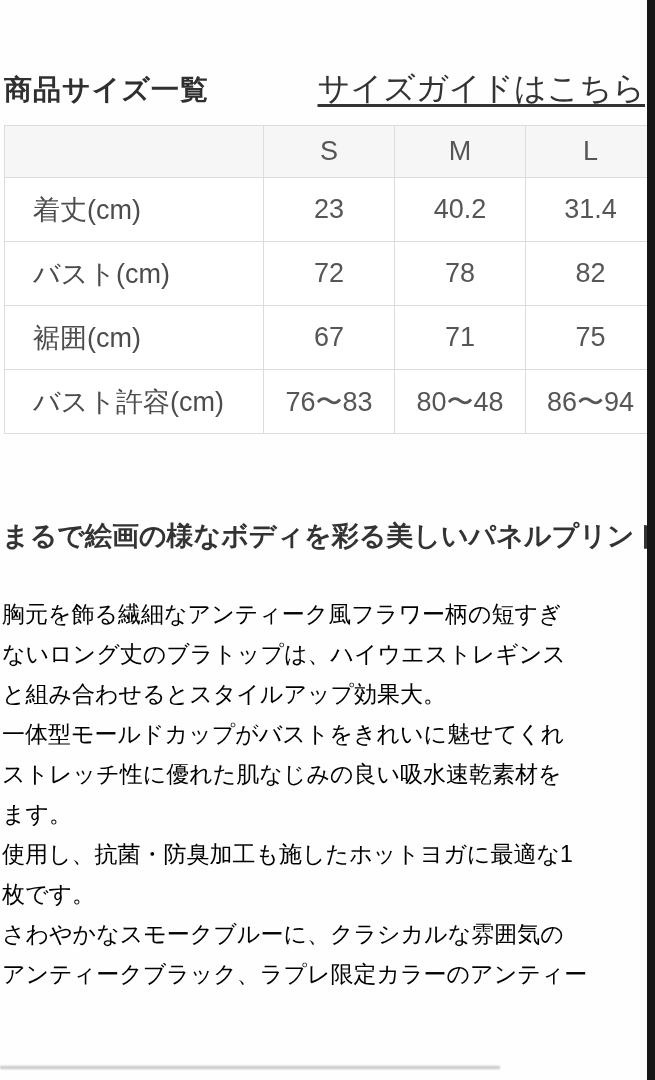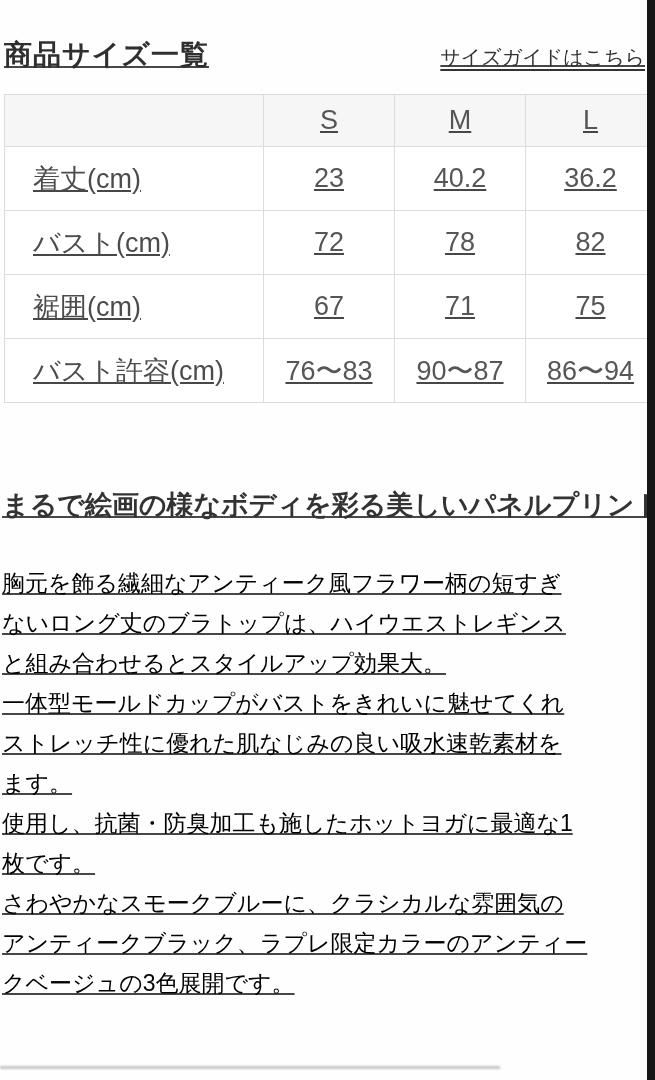--- a/index.html
+++ b/index.html
@@ -12,42 +12,41 @@
     background: #fefefe;
     overflow: hidden;
     position: relative;
     font-family: "Liberation Sans", "DejaVu Sans", sans-serif;
     color: #474747;
   }
   .page {
     position: relative;
     width: 655px;
     height: 1080px;
-    padding-top: 36px;
+    padding-top: 67px;
     box-sizing: border-box;
     overflow: hidden;
-    text-decoration: underline;
   }
   
   .header-row {
     display: flex;
     justify-content: space-between;
     align-items: baseline;
     padding: 0 10px 0 4px;
     height: 38px;
   }
   .page-title {
     font-size: 28px;
     font-weight: bold;
     color: #2f2f2f;
     letter-spacing: 1px;
     white-space: nowrap;
   }
   .size-guide-link {
-    font-size: 20px;
+    font-size: 32px;
     color: #333333;
     text-decoration: underline;
     text-underline-offset: 5px;
     white-space: nowrap;
     cursor: pointer;
   }
   
   table.size-table {
     border-collapse: collapse;
     table-layout: fixed;
@@ -146,57 +145,56 @@
         <th>S</th>
         <th>M</th>
         <th>L</th>
       </tr>
     </thead>
     <tbody>
       <tr>
         <td class="row-label">着丈(cm)</td>
         <td>23</td>
         <td>40.2</td>
-        <td>36.2</td>
+        <td>31.4</td>
       </tr>
       <tr>
         <td class="row-label">バスト(cm)</td>
         <td>72</td>
         <td>78</td>
         <td>82</td>
       </tr>
       <tr>
         <td class="row-label">裾囲(cm)</td>
         <td>67</td>
         <td>71</td>
         <td>75</td>
       </tr>
       <tr>
         <td class="row-label">バスト許容(cm)</td>
         <td>76〜83</td>
-        <td>90〜87</td>
+        <td>80〜48</td>
         <td>86〜94</td>
       </tr>
     </tbody>
   </table>
 
   <div class="desc-heading">
     <div class="line">まるで絵画の様なボディを彩る美しいパネルプリント</div>
   </div>
 
   <div class="desc-body">
     <div class="line">胸元を飾る繊細なアンティーク風フラワー柄の短すぎ</div>
     <div class="line">ないロング丈のブラトップは、ハイウエストレギンス</div>
     <div class="line">と組み合わせるとスタイルアップ効果大。</div>
     <div class="line">一体型モールドカップがバストをきれいに魅せてくれ</div>
     <div class="line">ストレッチ性に優れた肌なじみの良い吸水速乾素材を</div>
     <div class="line">ます。</div>
     <div class="line">使用し、抗菌・防臭加工も施したホットヨガに最適な1</div>
     <div class="line">枚です。</div>
     <div class="line">さわやかなスモークブルーに、クラシカルな雰囲気の</div>
     <div class="line">アンティークブラック、ラプレ限定カラーのアンティー</div>
-    <div class="line">クベージュの3色展開です。</div>
   </div>
 
   <div class="bottom-smudge"></div>
   <div class="right-strip"></div>
 
 </div>
 
 </body></html>

